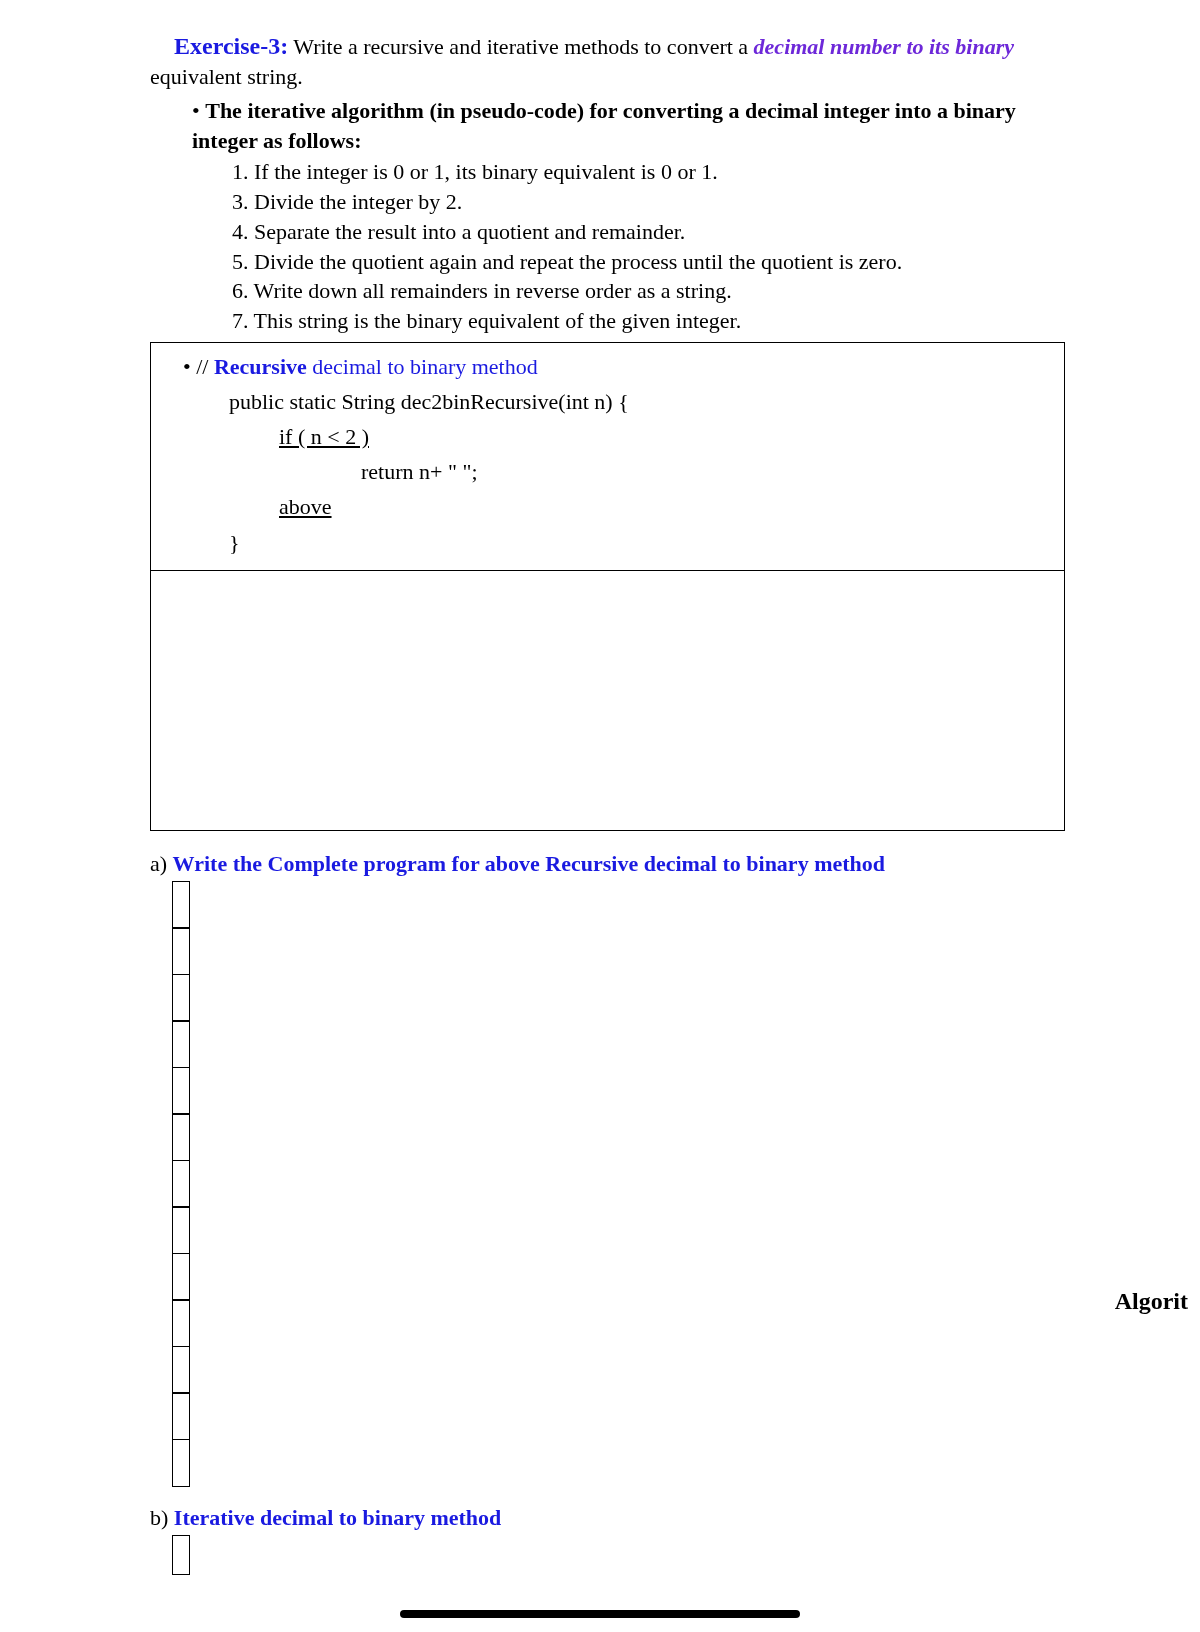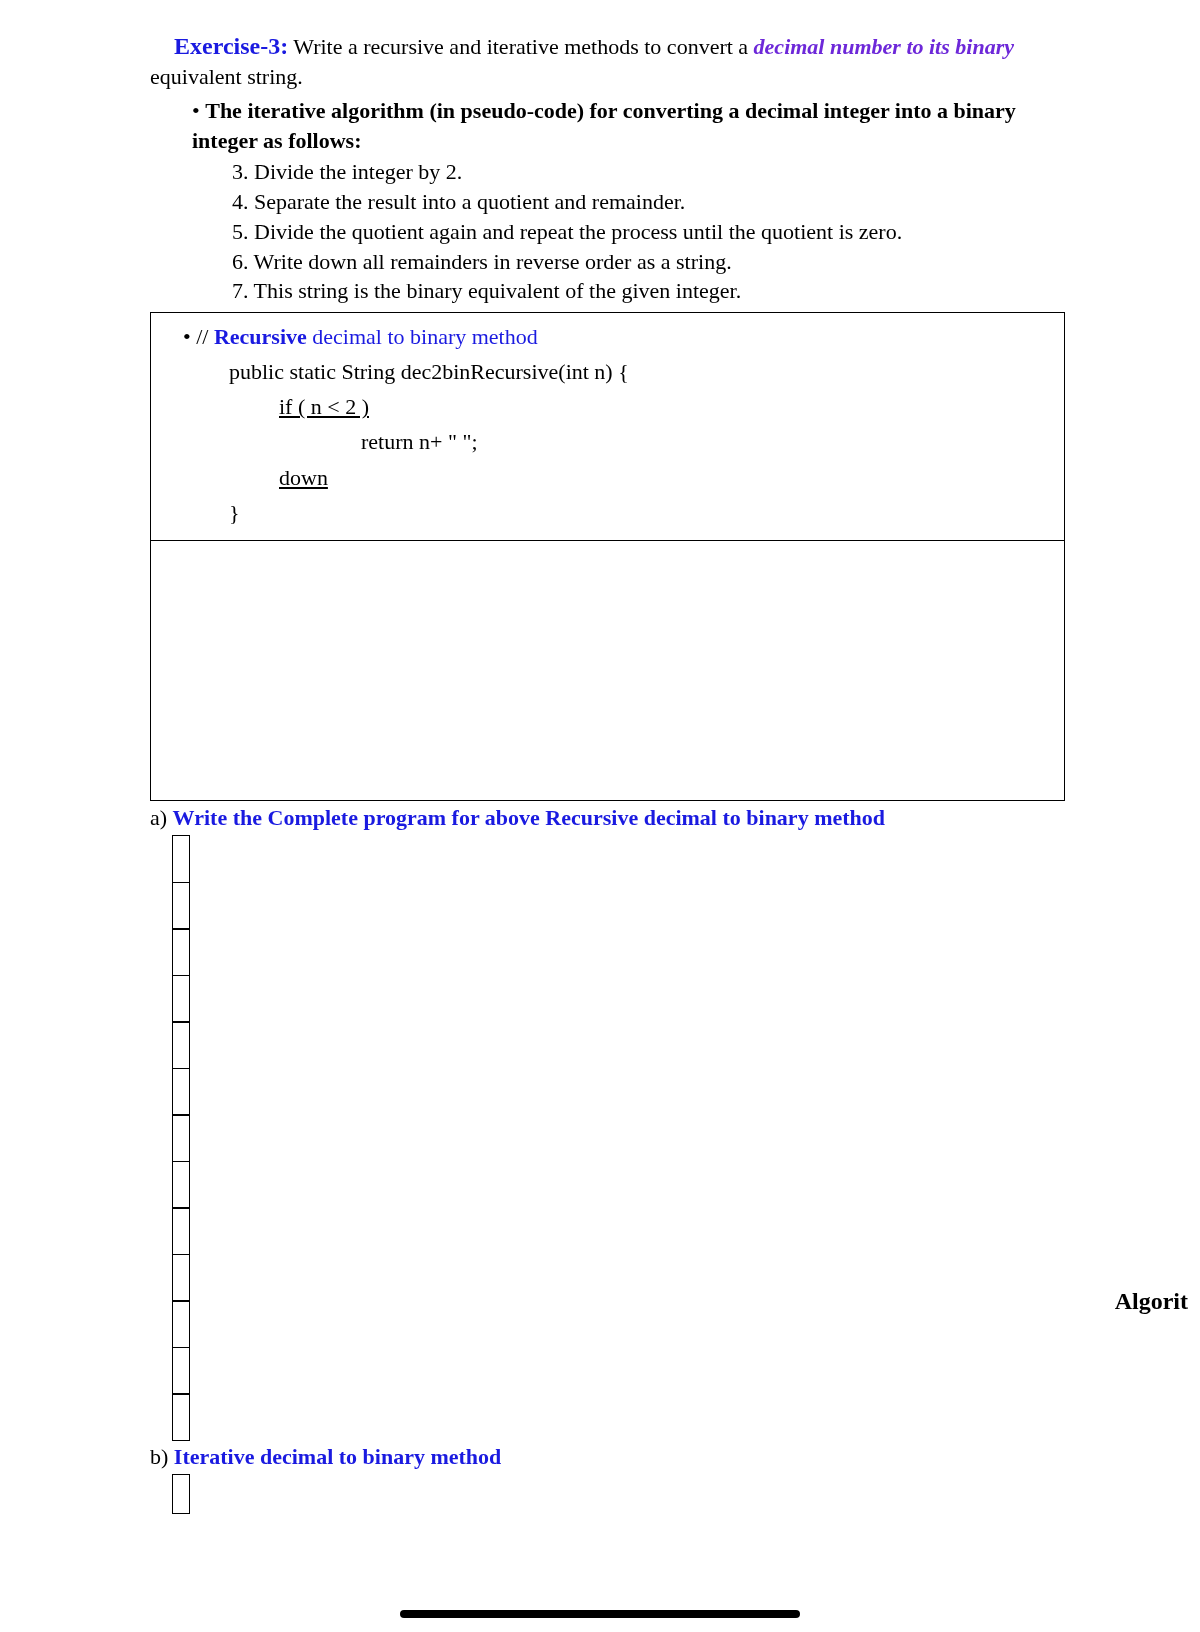--- a/index.html
+++ b/index.html
@@ -52,21 +52,21 @@
     .code-l1 { padding-left: 6px; margin-left: 16px; }
     .code-l2 { padding-left: 68px; }
     .code-l3 { padding-left: 118px; text-decoration: underline; }
     .code-l4 { padding-left: 200px; }
     .empty-frame {
       border: 1.5px solid #000;
       border-top: none;
       height: 260px;
     }
     .section-tag {
-      margin-top: 4px;
+      margin-top: 20px;
       margin-bottom: 4px;
     }
     .black { color: #000; }
     .cell-col {
       padding-left: 22px;
     }
     .cell {
       width: 18px;
       height: 48px;
       border: 1.5px solid #000;
@@ -101,35 +101,36 @@
 
   <div class="ex-intro">
     <span class="ex-title">Exercise-3:</span><span>  Write a recursive and iterative methods to convert a </span><span class="red-italic">decimal number to its binary</span><span> equivalent string.</span>
   </div>
 
   <div class="bullet-indent">
     <span>• </span><span class="bold">The iterative algorithm (in pseudo-code) for converting a decimal integer into a binary integer as follows:</span>
   </div>
 
   <div class="numlist">
+    <div>1. If the integer is 0 or 1, its binary equivalent is 0 or 1.</div>
     <div>3. Divide the integer by 2.</div>
     <div>4. Separate the result into a quotient and remainder.</div>
     <div>5. Divide the quotient again and repeat the process until the quotient is zero.</div>
     <div>6. Write down all remainders in reverse order as a string.</div>
     <div>7. This string is the binary equivalent of the given integer.</div>
   </div>
 
   <div class="code-frame">
     <div class="code-l1">
       <span>• // </span><span class="bluebold">Recursive</span><span class="blue"> decimal to binary method</span>
     </div>
     <div class="code-l2">public static String dec2binRecursive(int n) {</div>
     <div class="code-l3">if ( n &lt; 2 )</div>
     <div class="code-l4">return n+ " ";</div>
-    <div class="code-l3">down</div>
+    <div class="code-l3">above</div>
     <div class="code-l2">}</div>
   </div>
 
   <div class="empty-frame"></div>
 
   <div class="section-tag">
     <span class="black">a) </span><span class="bluebold">Write the Complete program for above Recursive decimal to binary method</span>
   </div>
 
   <div class="cell-col">

